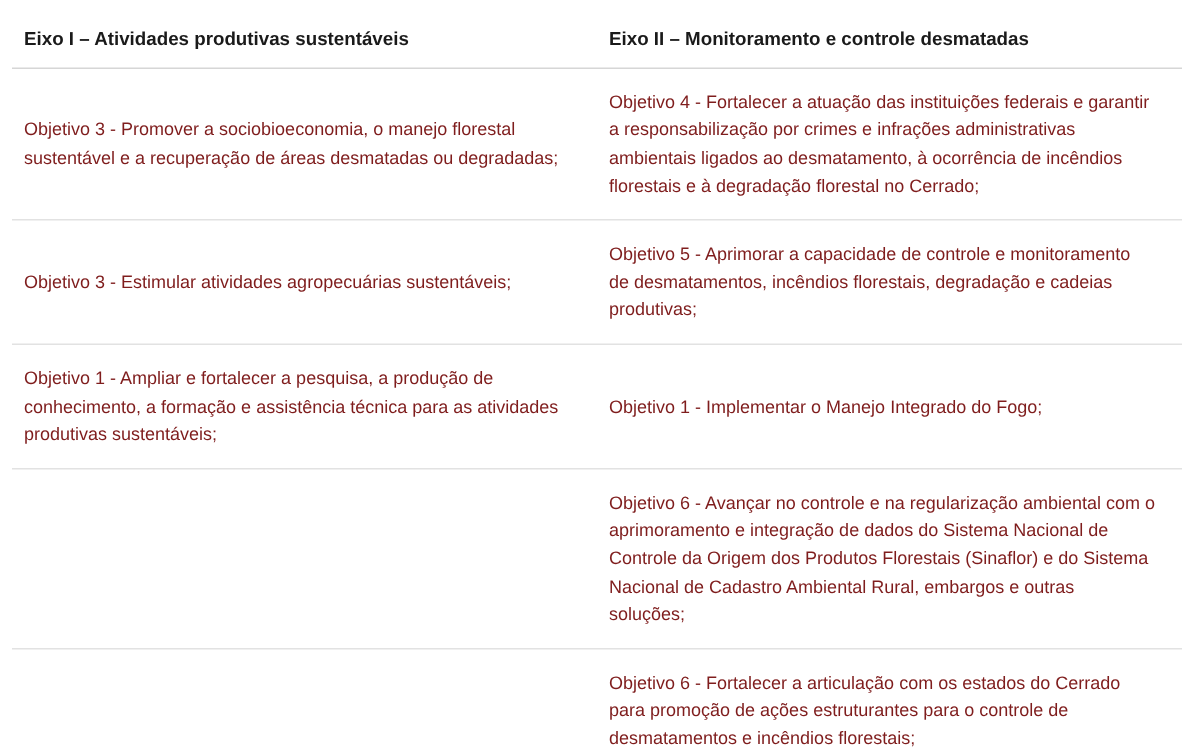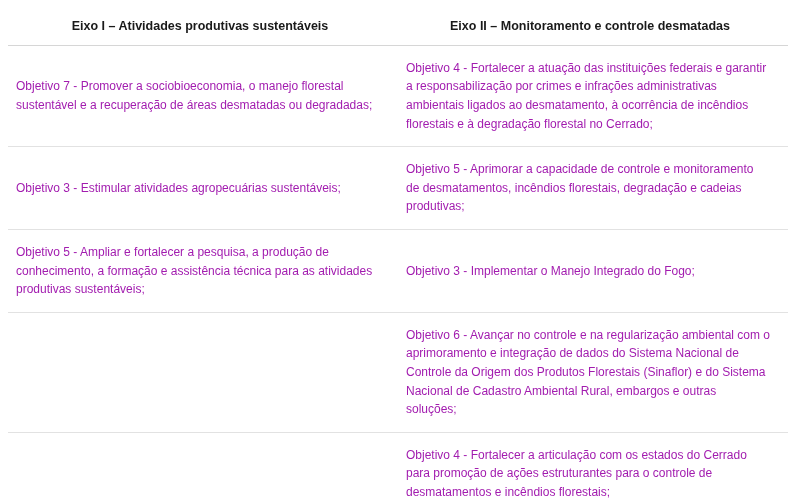--- a/index.html
+++ b/index.html
@@ -21,34 +21,34 @@
   }
   table.objectives-table {
     width: 780px;
     border-collapse: collapse;
     table-layout: fixed;
   }
   table.objectives-table col.col-left { width: 390px; }
   table.objectives-table col.col-right { width: 390px; }
 
   thead th {
-    text-align: center;
+    text-align: left;
     vertical-align: bottom;
     font-size: 12.5px;
     font-weight: bold;
     color: #1a1a1a;
     padding: 18px 14px 10px 8px;
     border-bottom: 1px solid #d6d6d6;
     line-height: 1.35;
   }
   tbody td {
     vertical-align: middle;
     font-size: 12px;
     font-weight: normal;
-    color: #a21caf;
+    color: #7f1d1d;
     line-height: 1.55;
     padding: 13px 18px 13px 8px;
     border-bottom: 1px solid #e2e2e2;
   }
   tbody tr:last-child td {
     border-bottom: 1px solid #e2e2e2;
   }
   td.empty-cell {
     padding: 0;
   }
@@ -68,53 +68,53 @@
     </colgroup>
     <thead>
       <tr>
         <th>Eixo I – Atividades produtivas sustentáveis</th>
         <th>Eixo II – Monitoramento e controle desmatadas</th>
       </tr>
     </thead>
     <tbody>
       <tr>
         <td>
-          <span class="cell-text">Objetivo 7 - Promover a sociobioeconomia, o manejo florestal sustentável e a recuperação de áreas desmatadas ou degradadas;</span>
+          <span class="cell-text">Objetivo 3 - Promover a sociobioeconomia, o manejo florestal sustentável e a recuperação de áreas desmatadas ou degradadas;</span>
         </td>
         <td>
           <span class="cell-text">Objetivo 4 - Fortalecer a atuação das instituições federais e garantir a responsabilização por crimes e infrações administrativas ambientais ligados ao desmatamento, à ocorrência de incêndios florestais e à degradação florestal no Cerrado;</span>
         </td>
       </tr>
       <tr>
         <td>
           <span class="cell-text">Objetivo 3 - Estimular atividades agropecuárias sustentáveis;</span>
         </td>
         <td>
           <span class="cell-text">Objetivo 5 - Aprimorar a capacidade de controle e monitoramento de desmatamentos, incêndios florestais, degradação e cadeias produtivas;</span>
         </td>
       </tr>
       <tr>
         <td>
-          <span class="cell-text">Objetivo 5 - Ampliar e fortalecer a pesquisa, a produção de conhecimento, a formação e assistência técnica para as atividades produtivas sustentáveis;</span>
+          <span class="cell-text">Objetivo 1 - Ampliar e fortalecer a pesquisa, a produção de conhecimento, a formação e assistência técnica para as atividades produtivas sustentáveis;</span>
         </td>
         <td>
-          <span class="cell-text">Objetivo 3 - Implementar o Manejo Integrado do Fogo;</span>
+          <span class="cell-text">Objetivo 1 - Implementar o Manejo Integrado do Fogo;</span>
         </td>
       </tr>
       <tr>
         <td class="empty-cell">
           <span class="cell-text"></span>
         </td>
         <td>
           <span class="cell-text">Objetivo 6 - Avançar no controle e na regularização ambiental com o aprimoramento e integração de dados do Sistema Nacional de Controle da Origem dos Produtos Florestais (Sinaflor) e do Sistema Nacional de Cadastro Ambiental Rural, embargos e outras soluções;</span>
         </td>
       </tr>
       <tr>
         <td class="empty-cell">
           <span class="cell-text"></span>
         </td>
         <td>
-          <span class="cell-text">Objetivo 4 - Fortalecer a articulação com os estados do Cerrado para promoção de ações estruturantes para o controle de desmatamentos e incêndios florestais;</span>
+          <span class="cell-text">Objetivo 6 - Fortalecer a articulação com os estados do Cerrado para promoção de ações estruturantes para o controle de desmatamentos e incêndios florestais;</span>
         </td>
       </tr>
     </tbody>
   </table>
 </div>
 
 </body></html>

